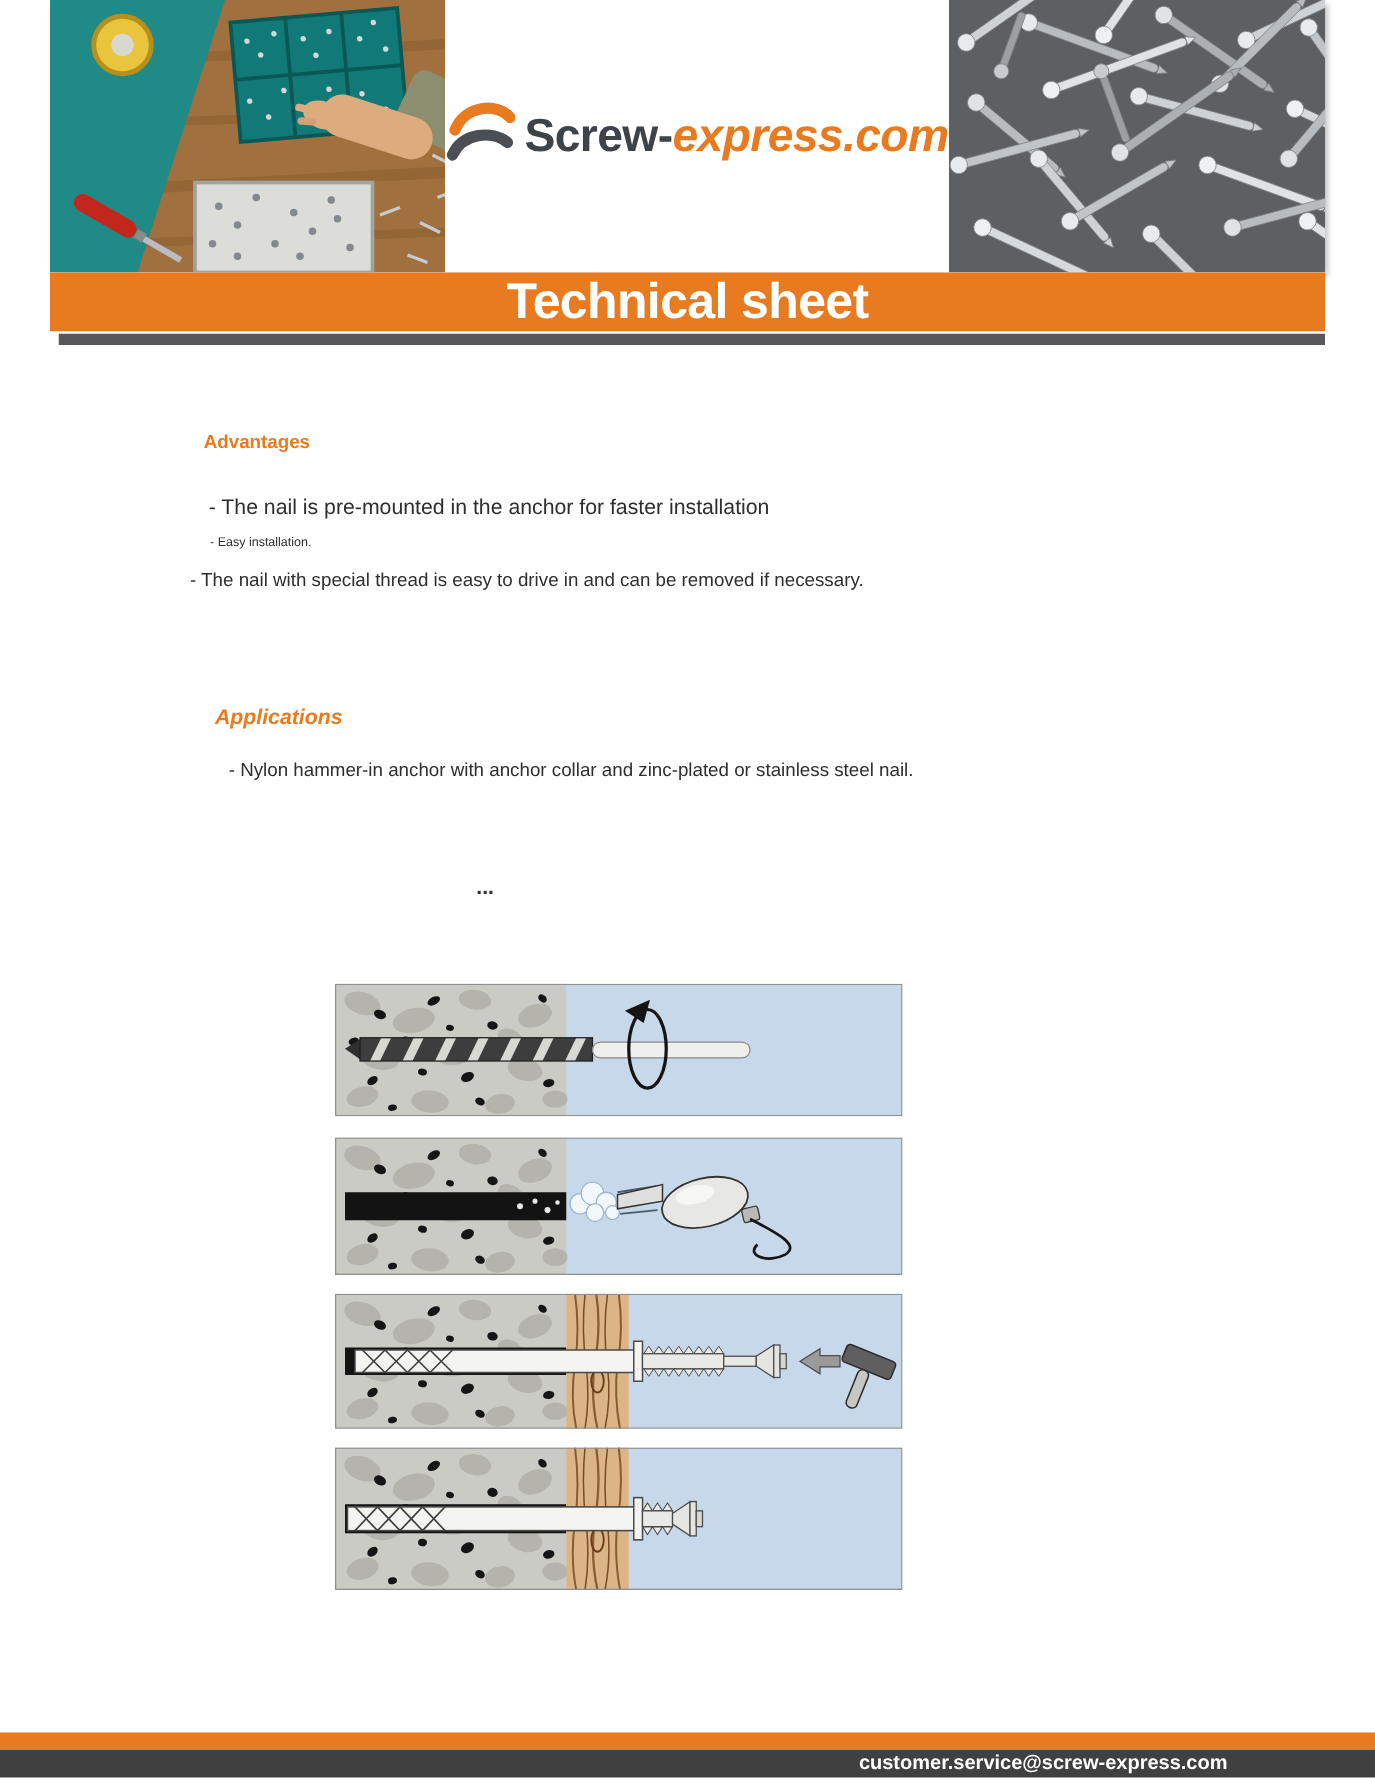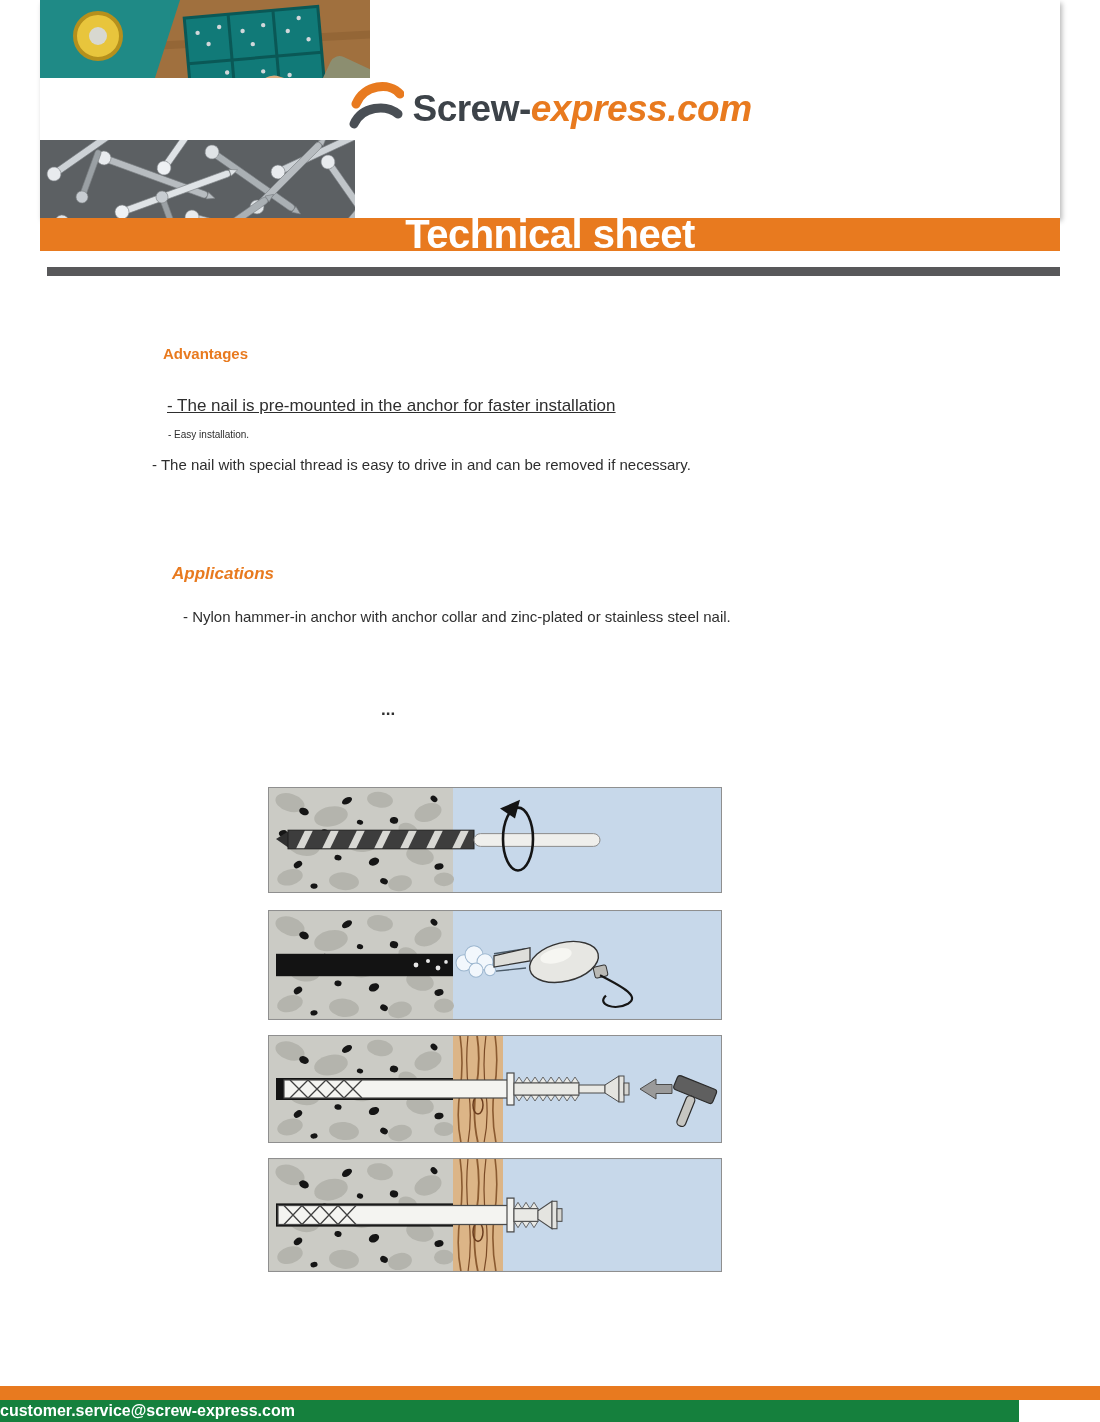--- a/index.html
+++ b/index.html
@@ -9,67 +9,66 @@
     font-family:"Liberation Sans", sans-serif;
     position:relative; overflow:hidden;
   }
   .page { position:relative; width:1100px; height:1422px; background:#fff; }
 
   
   .header {
     position:absolute; left:40px; top:0; width:1020px; height:218px;
     display:flex; box-shadow:2px 3px 5px rgba(0,0,0,.28);
     background:#fff;
-    flex-direction:column;
   }
   .photo { height:218px; overflow:hidden; }
   .photo svg { display:block; }
   .photo-left  { width:330px; }
   .photo-right { width:315px; }
   .logo-area {
     flex:1; background:#fff; display:flex; align-items:center; justify-content:center; gap:8px;
   }
   .logo-text { font-size:37px; font-weight:700; color:#3d4349; letter-spacing:-0.5px; white-space:nowrap; }
   .logo-text .suffix { color:#e87a1f; font-style:italic; }
 
   .banner {
-    position:absolute; left:40px; top:218px; width:1020px; height:33px;
+    position:absolute; left:40px; top:218px; width:1020px; height:47px;
     background:#e87a1f; color:#ffffff;
     display:flex; align-items:center; justify-content:center;
     font-size:40px; font-weight:800; letter-spacing:-0.5px;
   }
   .rule { position:absolute; left:47px; top:267px; width:1013px; height:9px; background:#58585a; }
 
   
   .sec-title { position:absolute; color:#e87a1f;text-align:right; }
   .adv-title { left:163px; top:345px; font-size:15px; font-weight:600; }
   .app-title { left:172px; top:564px; font-size:17px; font-weight:700;font-style:italic; }
 
   .t { position:absolute; color:#2e2e2e; white-space:nowrap; }
-  .adv-0 { left:167px; top:396px; font-size:17px;text-decoration:underline; }
+  .adv-0 { left:167px; top:396px; font-size:17px; }
   .adv-1 { left:168px; top:429px; font-size:10px; font-weight:500; }
   .adv-2 { left:152px; top:456px; font-size:15px; }
   .app-0 { left:183px; top:608px; font-size:15px; }
   .app-1 { left:173px; top:682px; font-size:15px; }
   .ellipsis { left:381px; top:700px; font-size:17px; font-weight:700; }
 
   
   .panel { position:absolute; left:268px; width:454px; }
   .panel svg { display:block; width:100%; height:100%; }
   .panel-1 { top:787px;  height:106px; }
   .panel-2 { top:910px;  height:110px; }
   .panel-3 { top:1035px; height:108px; }
   .panel-4 { top:1158px; height:114px; }
 
   
   .footer-orange { position:absolute; left:0; top:1386px; width:1100px; height:14px; background:#e87a1f; }
   .footer-dark {
-    position:absolute; left:0; top:1400px; width:1019px; height:22px; background:#15803d;
+    position:absolute; left:0; top:1400px; width:1100px; height:22px; background:#404040;
     color:#fff; font-weight:700; font-size:16px;
-    display:flex; align-items:center; justify-content:flex-start; padding-right:118px;
+    display:flex; align-items:center; justify-content:flex-end; padding-right:118px;
   }
 </style>
 </head>
 <body>
 
 <svg width="0" height="0" style="position:absolute" aria-hidden="true">
   <defs>
     <g id="g-concrete">
       <rect width="185" height="108" fill="#cbcbc5"></rect>
       <g fill="#b4b4ad">

